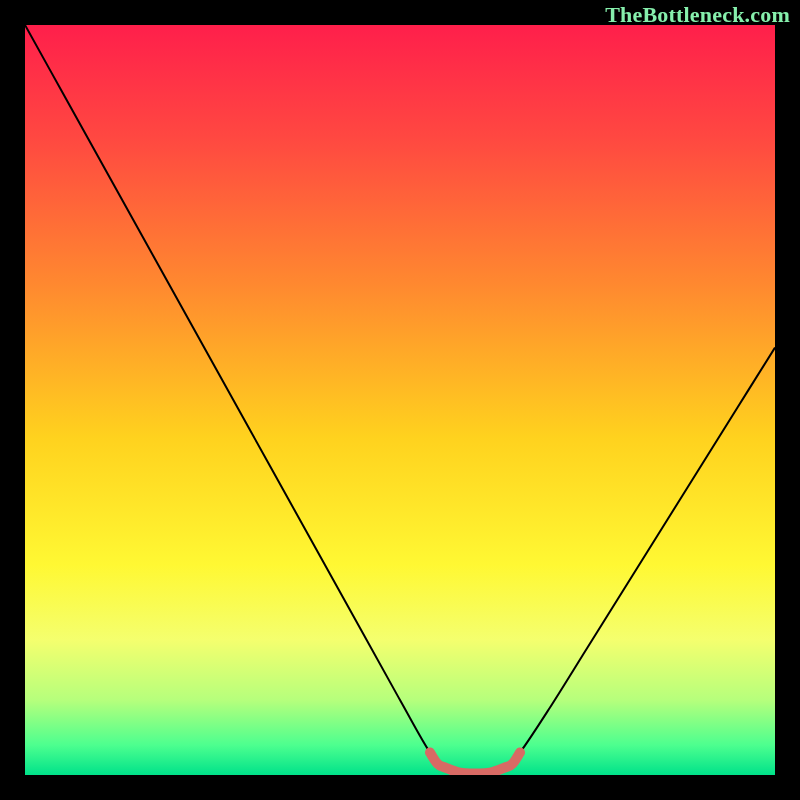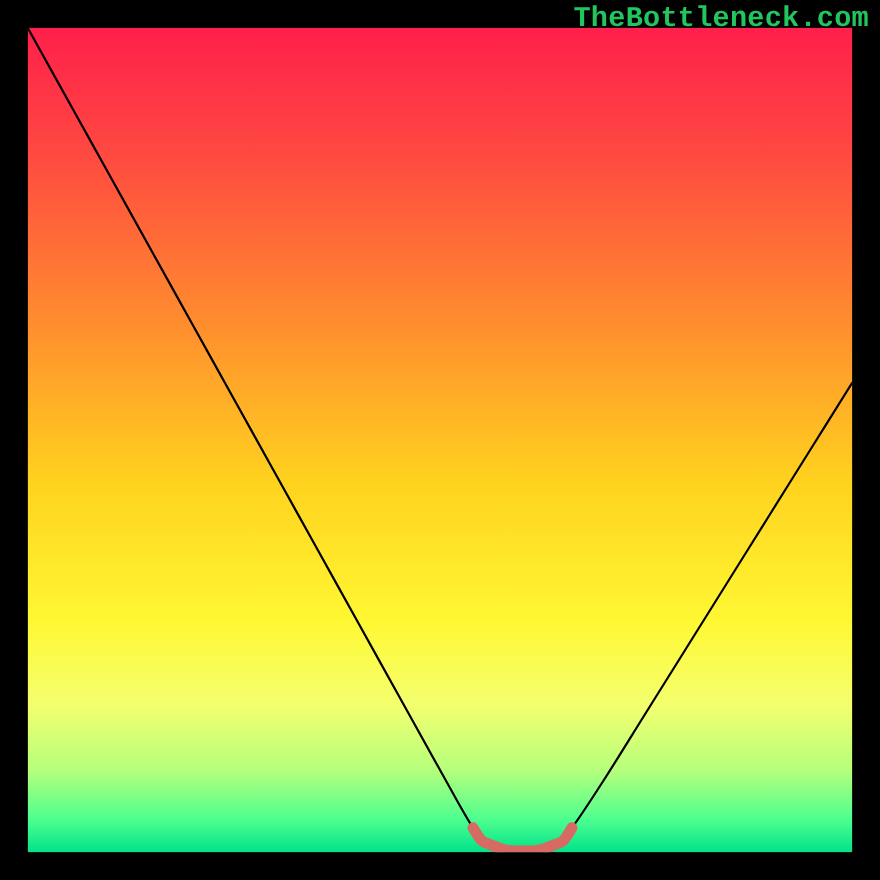--- a/index.html
+++ b/index.html
@@ -23,24 +23,24 @@
     left: 25px;
     top: 25px;
     width: 750px;
     height: 750px;
     overflow: hidden;
   }
   .watermark {
     position: absolute;
     top: 2px;
     right: 10px;
-    font-family: Liberation Mono, monospace;
-    font-size: 26px;
+    font-family: Liberation Serif, serif;
+    font-size: 22px;
     font-weight: 600;
-    color: #22c55e;
+    color: #86efac;
     letter-spacing: 0.2px;
   }
 </style>
 </head>
 <body>
 
 <div class="frame">
   <div class="plot">
     <svg id="chart-svg" width="750" height="750" viewBox="0 0 750 750">
       <defs>

